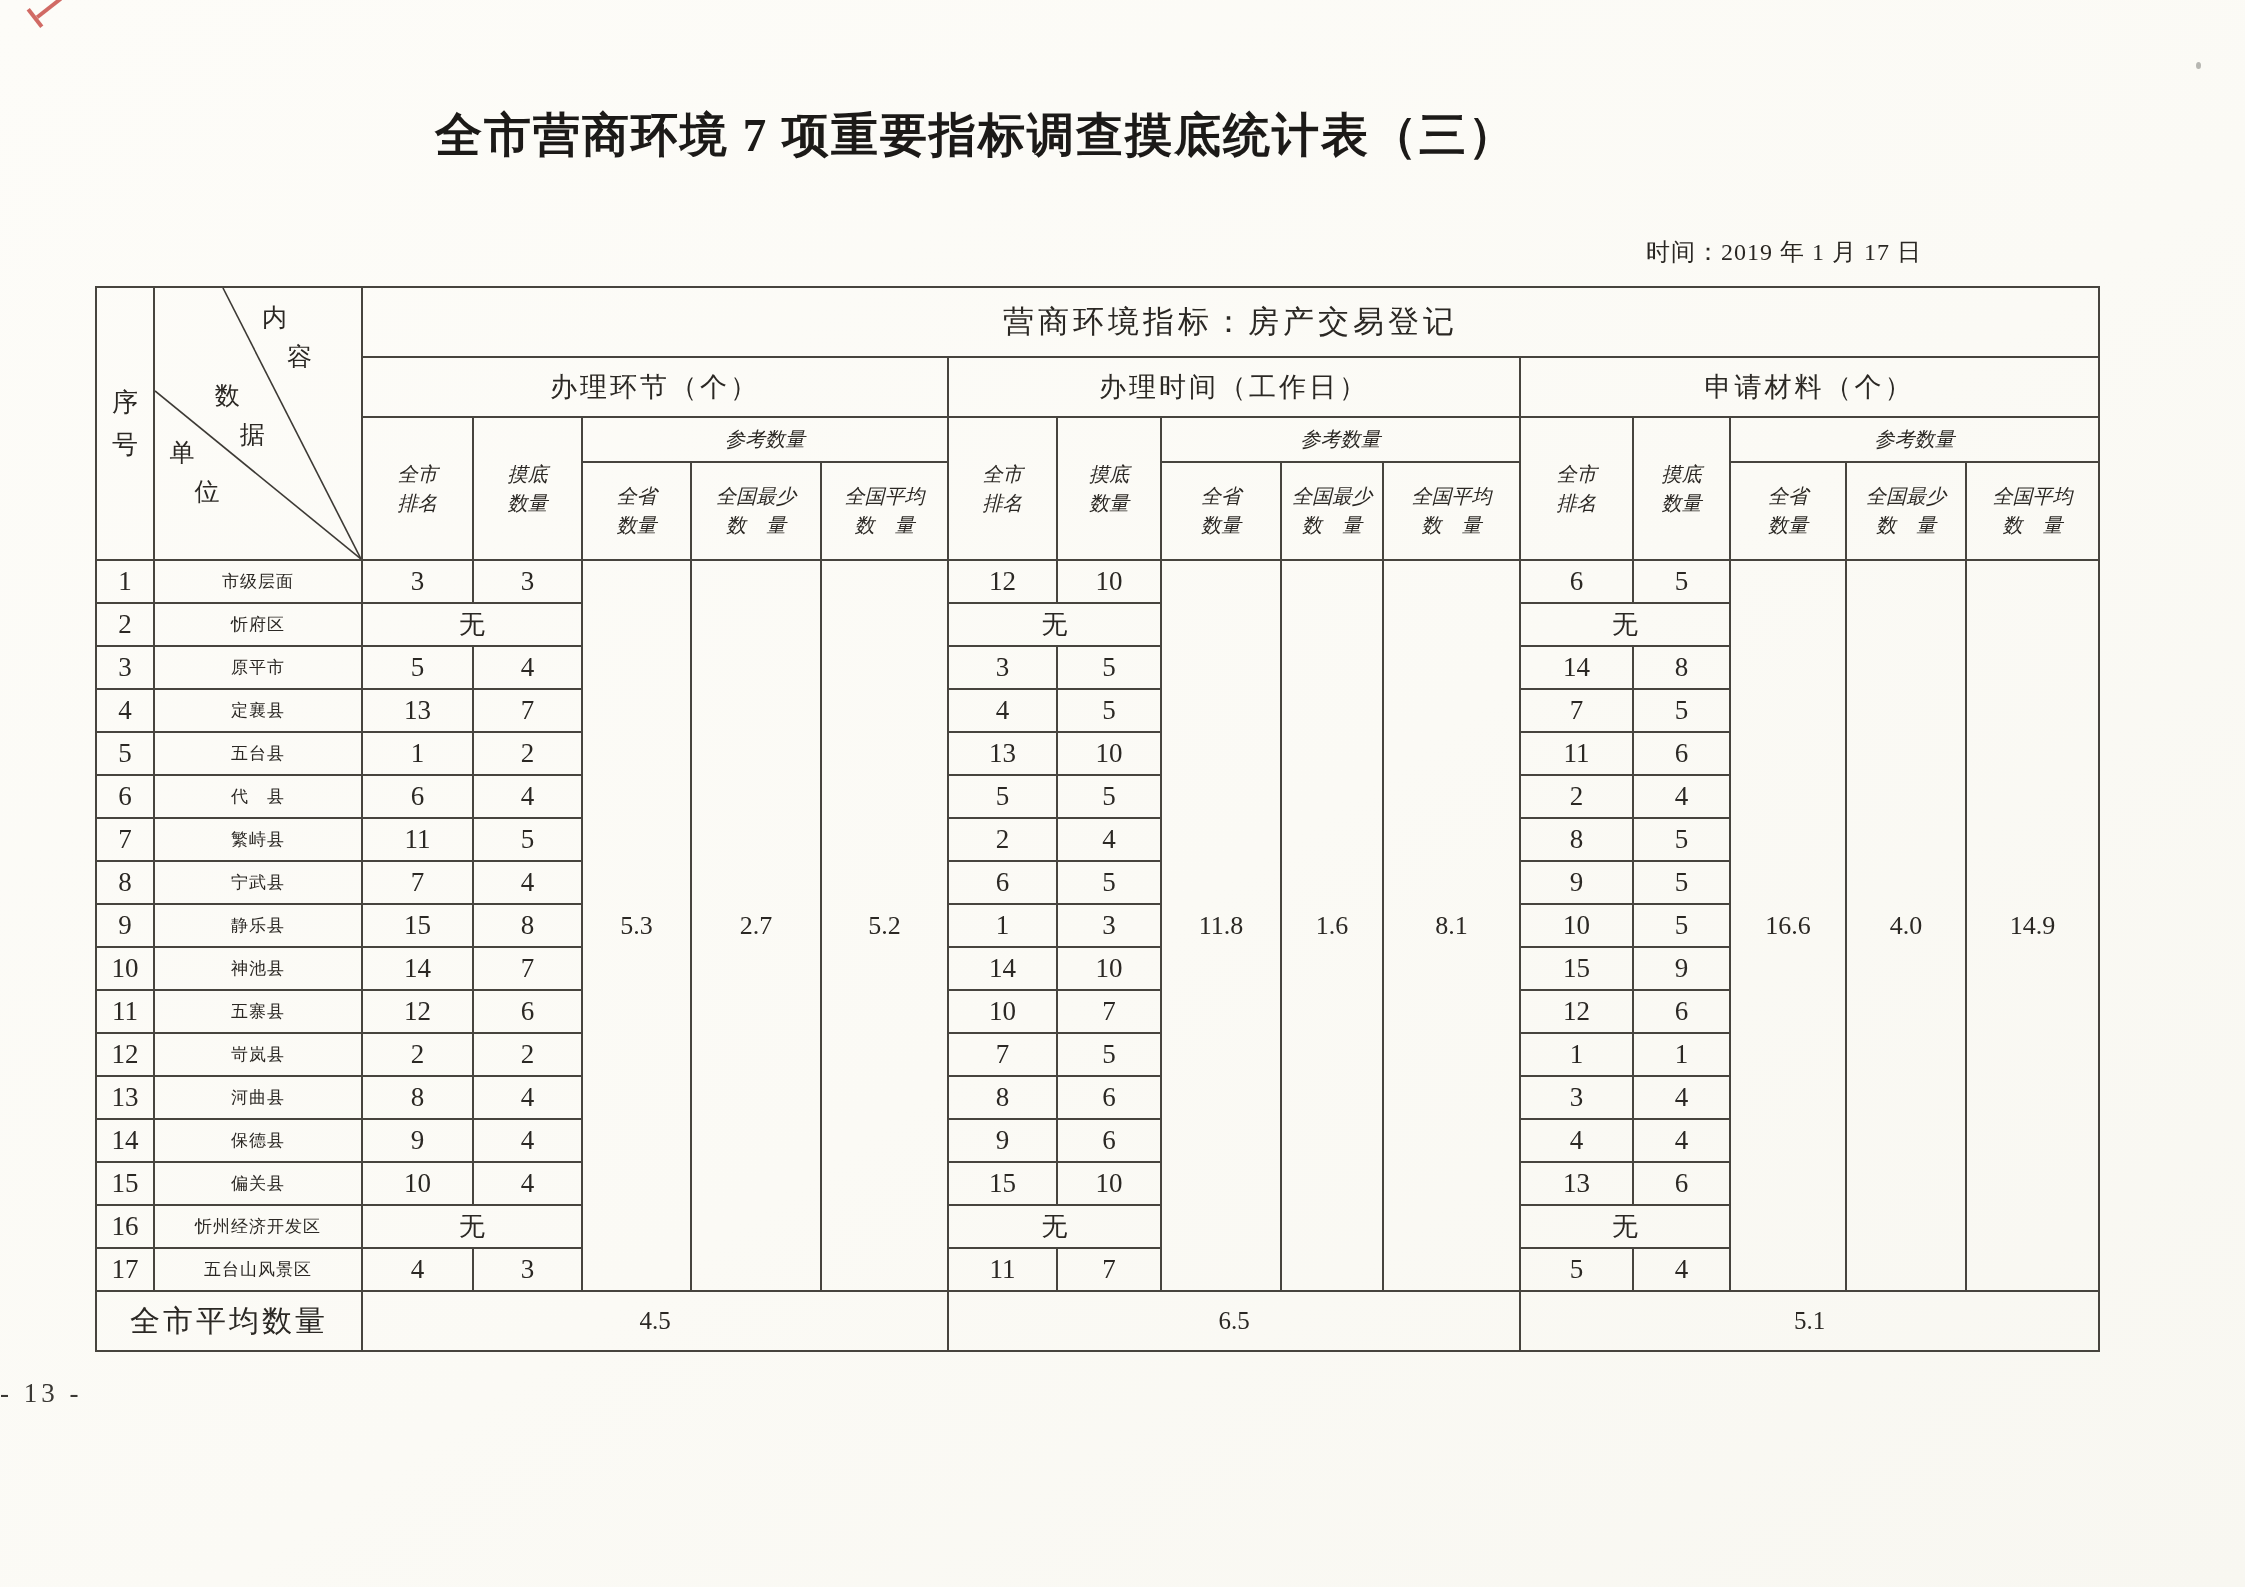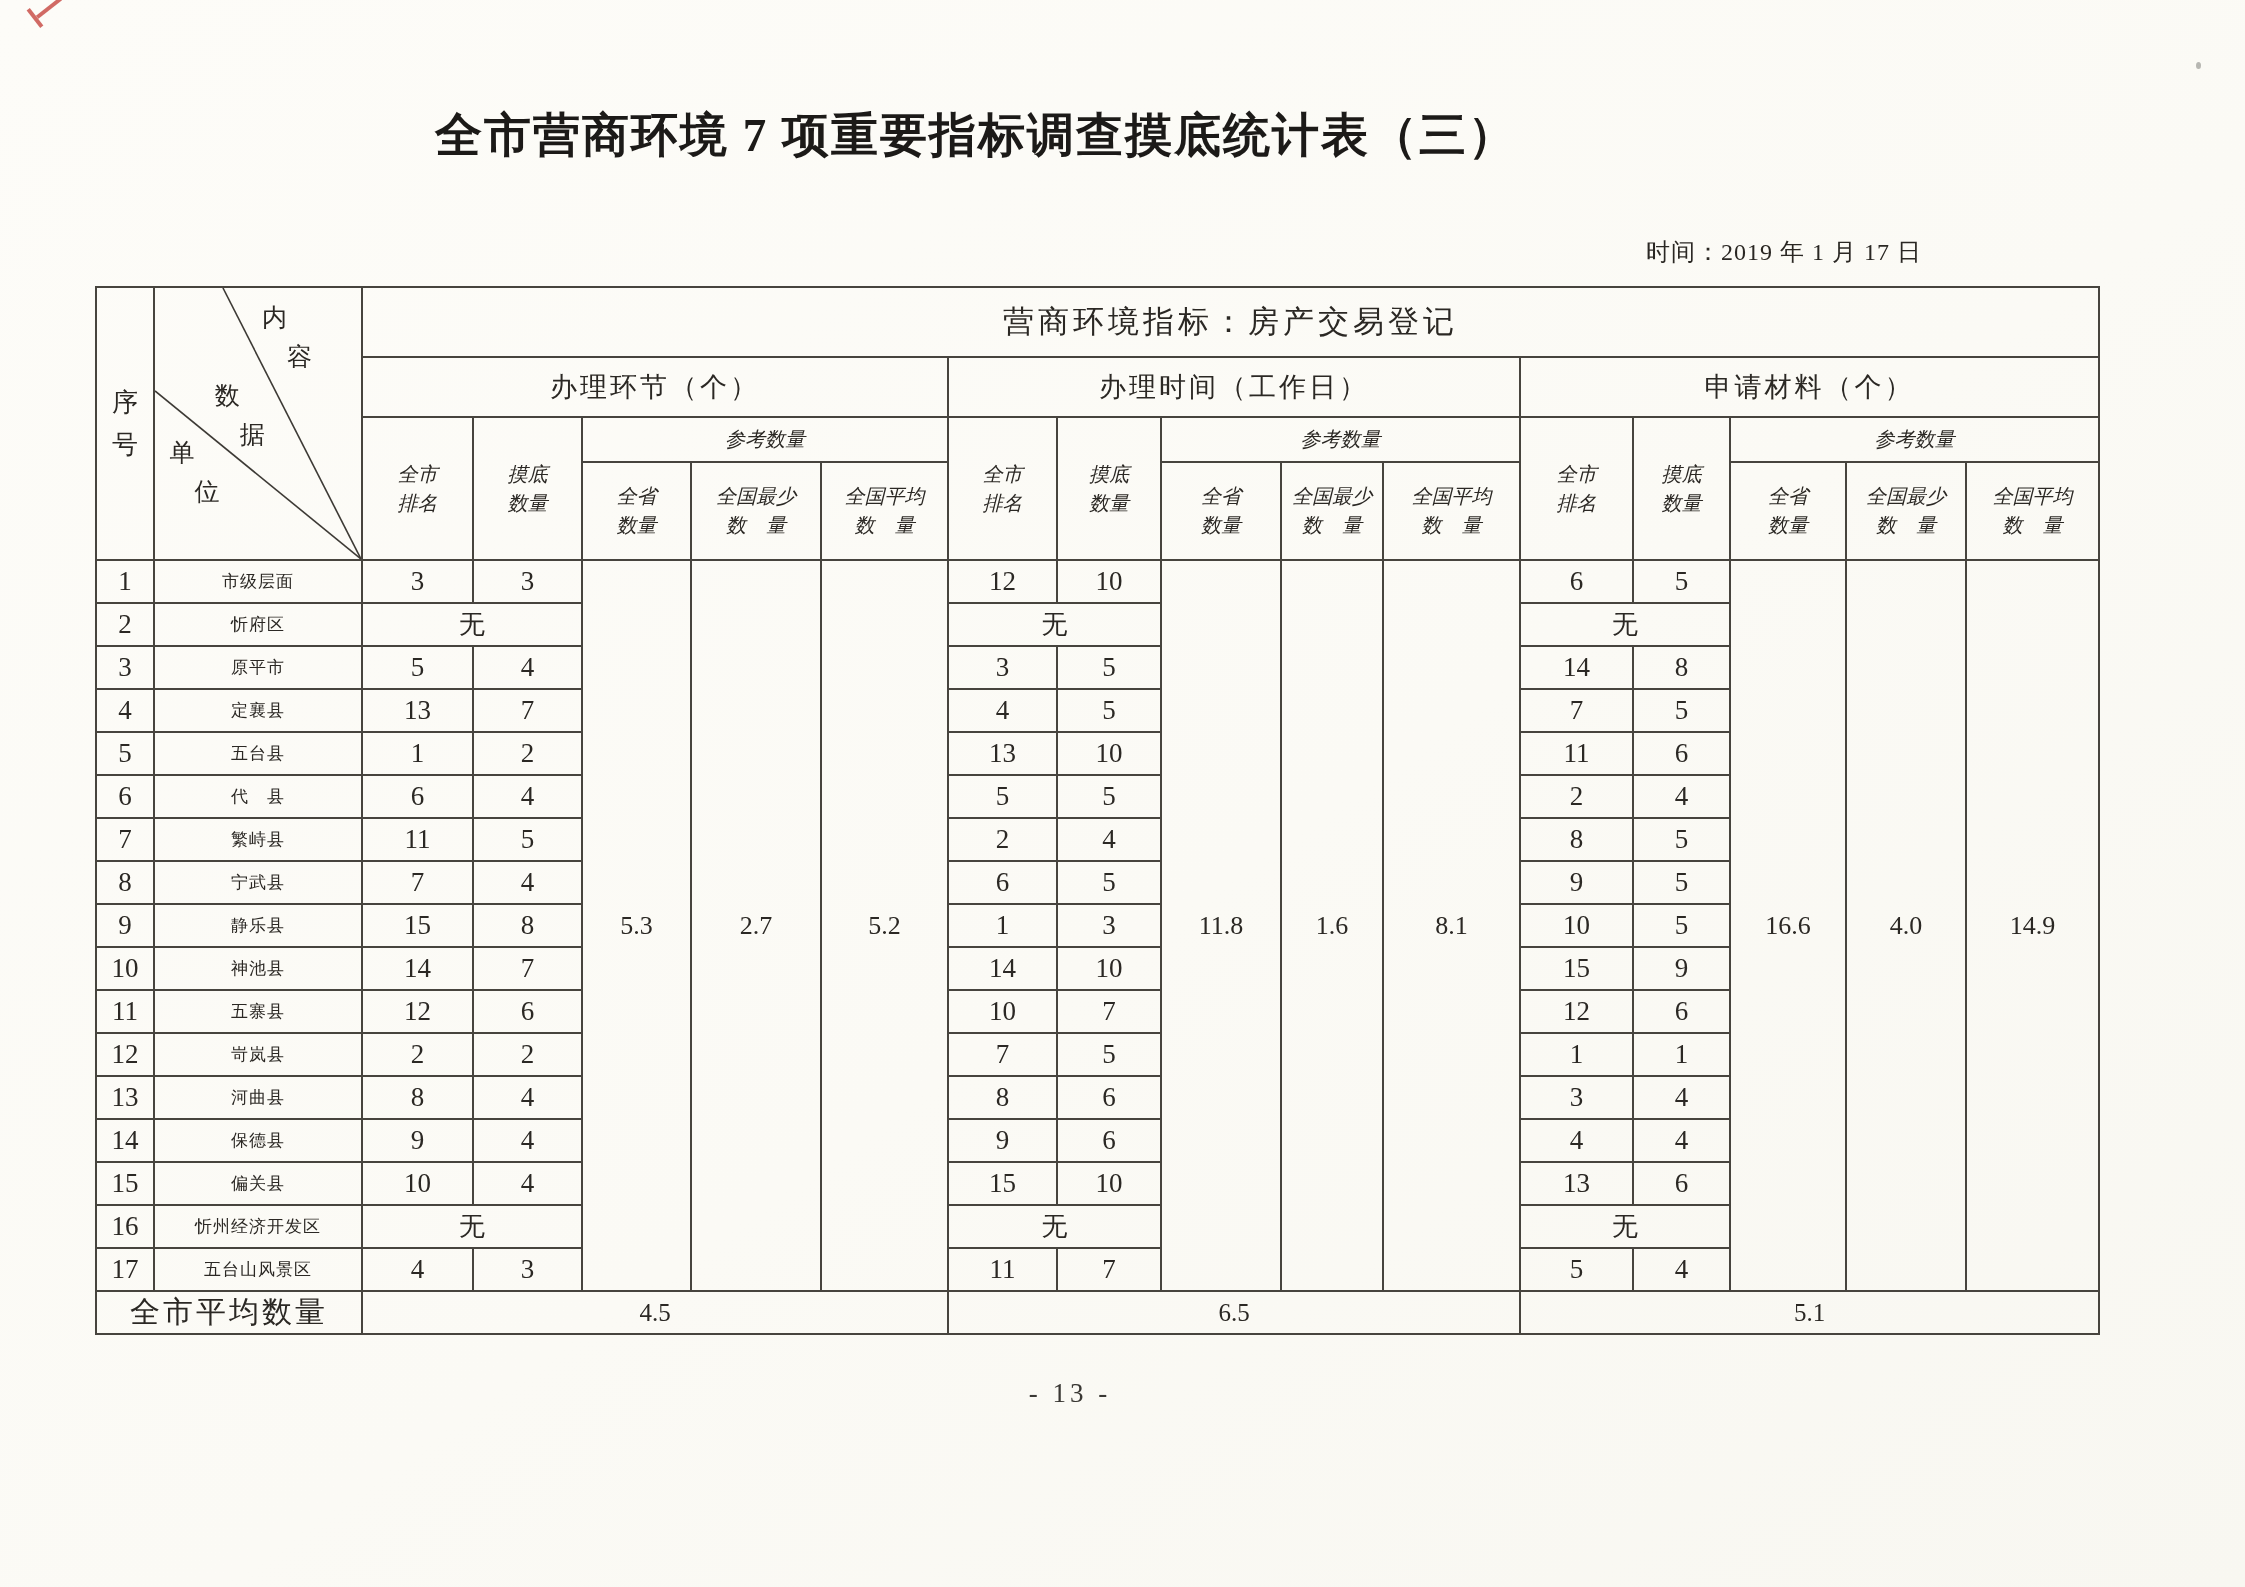--- a/index.html
+++ b/index.html
@@ -29,21 +29,21 @@
   .stats th, .stats td {
     border:2px solid #47443e; padding:0 2px;
     text-align:center; vertical-align:middle;
     font-weight:normal; color:#2b2824;
   }
   tr.h-a { height:70px; }
   tr.h-b { height:60px;margin-left:46px; }
   tr.h-c { height:45px; }
   tr.h-d { height:98px; }
   tbody tr { height:43px; }
-  tr.footer-row { height:43px; }
+  tr.footer-row { height:60px; }
 
   .pre { white-space:pre-line; line-height:1.45; }
   .serial-cell { font-size:26px; line-height:1.6; }
   .h-main { font-size:31px; font-weight:bold; letter-spacing:4px; color:#201d1a;margin-top:22px; }
   .h-group { font-size:27px; letter-spacing:3px; }
   .h-sub { font-size:20px;font-style:italic; }
   .num { font-size:27px; color:#33323a; }
   .ref { font-size:26px; color:#34333b; }
   .bold { font-weight:bold; color:#21212a; }
   .unit { font-size:17px; letter-spacing:1px; }
@@ -55,21 +55,21 @@
   .diag-cell { position:relative; padding:0; }
   .diag-box { position:absolute; inset:0; }
   .diag-box svg { position:absolute; inset:0; width:100%; height:100%; }
   .diag-label { position:absolute; font-size:25px; white-space:pre-line; line-height:1.55; text-align:left; color:#2b2824; }
   .lbl-content { top:4%; left:52%; }
   .lbl-data   { top:33%; left:29%; }
   .lbl-unit   { top:54%; left:7%; }
 
   .page-num {
     position:absolute; top:1378px; left:0; width:2140px;
-    text-align:center; font-size:27px; letter-spacing:4px; color:#3a3834;
+    text-align:left; font-size:27px; letter-spacing:4px; color:#3a3834;
   }
   
   .mark { position:absolute; background:#c23a33; opacity:.75; }
   .mark-a { top:6px; left:34px; width:30px; height:4px; transform:rotate(-38deg); }
   .mark-b { top:16px; left:24px; width:22px; height:4px; transform:rotate(52deg); }
   .speck { position:absolute; top:62px; left:2196px; width:5px; height:7px; background:#8b8a86; border-radius:50%; opacity:.6; }
 </style>
 </head>
 <body>
 

